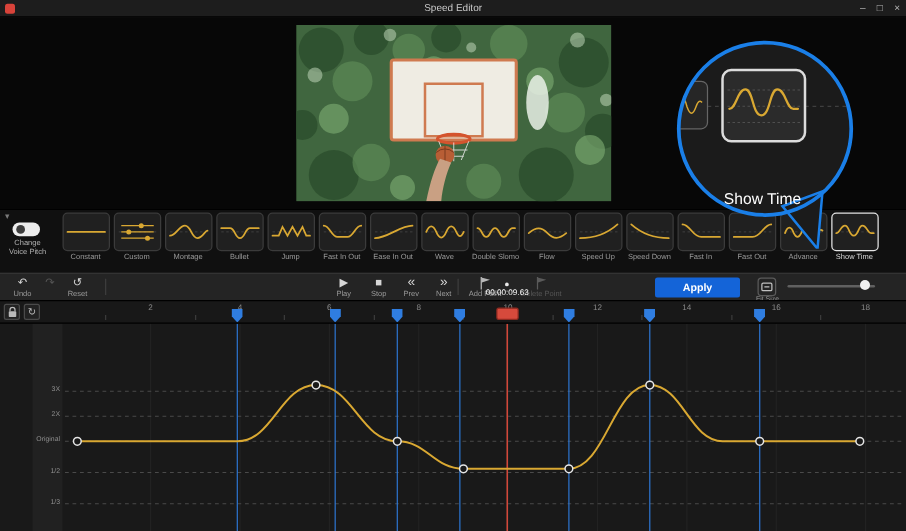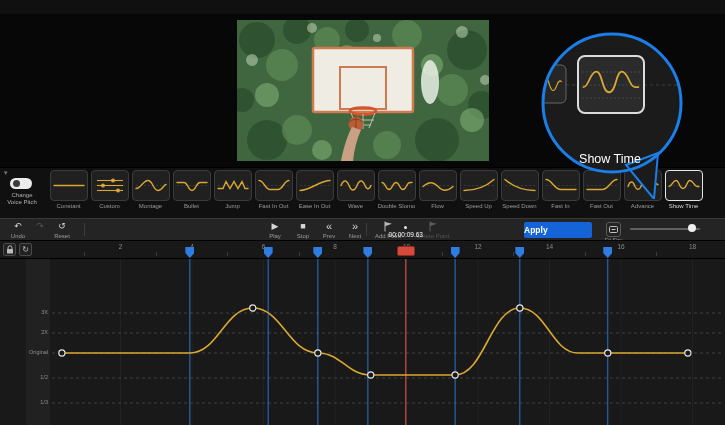--- a/index.html
+++ b/index.html
@@ -31,21 +31,21 @@
   .preset.selected .plabel{color:#d8d8d8}
   
   .toolbar{position:absolute;top:218px;left:0;width:725px;height:22px;background:#242424;border-top:1px solid #383838}
   .tbtn{position:absolute;top:2px;text-align:center;cursor:pointer}
   .ticon{display:block;font-size:9px;color:#d6d6d6;height:11px;line-height:11px}
   .tlabel{display:block;font-size:6px;color:#9b9b9b;margin-top:1px;white-space:nowrap}
   .disabled .ticon{color:#555}
   .disabled .tlabel{color:#555}
   .vsep{position:absolute;top:4px;width:1px;height:13px;background:#3c3c3c}
   .apply-btn{position:absolute;left:524px;top:3px;width:68px;height:16px;background:#1464d8;color:#fff;
-             font-size:8.5px;font-weight:bold;line-height:16px;border-radius:2px;cursor:pointer}
+             font-size:8.5px;font-weight:bold;text-align:center;line-height:16px;border-radius:2px;cursor:pointer}
   .fit-btn{position:absolute;left:606px;top:3px;width:15px;height:15px;border:1px solid #5a5a5a;border-radius:3px;
            display:flex;align-items:center;justify-content:center;cursor:pointer}
   .fit-label{position:absolute;left:596px;top:18px;width:36px;text-align:center;font-size:5.5px;color:#999}
   .zoom-track{position:absolute;left:630px;top:9px;width:70px;height:2px;background:#606060;border-radius:1px;cursor:pointer}
   .zoom-handle{position:absolute;left:688px;top:5px;width:8px;height:8px;background:#f0f0f0;border-radius:50%;cursor:pointer}
   
   .ruler{position:absolute;top:240px;left:0;width:725px;height:18px;background:#181818;border-top:1px solid #000}
   .mini-btn{position:absolute;top:2px;width:13px;height:13px;border:1px solid #4a4a4a;border-radius:2px;
             display:flex;align-items:center;justify-content:center;color:#bbb;font-size:8px;cursor:pointer;background:#222}
   .tick-num{position:absolute;top:2px;font-size:6.5px;color:#8a8a8a;transform:translateX(-50%)}
@@ -57,20 +57,29 @@
   .playhead-dot{position:absolute;top:226px;width:3px;height:3px;border-radius:50%;background:#e8e8e8;z-index:4}
   
   .editor{position:absolute;top:258px;left:0;width:725px;height:167px;background:#191919;border-top:1px solid #000}
   .ylabel{position:absolute;left:24px;width:24px;text-align:right;font-size:5.5px;color:#8f8f8f}
 </style>
 </head>
 <body>
 
 <div class="app">
 
+  <div class="titlebar">
+    <div class="app-logo"></div>
+    <div class="title">Speed Editor</div>
+    <div class="win-controls">
+      <span>–</span>
+      <span>□</span>
+      <span>×</span>
+    </div>
+  </div>
 
   <div class="preview-area">
     <div class="video">
       <svg width="252" height="141" viewBox="0 0 252 141">
         <rect width="252" height="141" fill="#40663f"></rect>
         <g fill="#2d4f2e" opacity="0.85">
           <circle cx="20" cy="20" r="18"></circle>
             <circle cx="60" cy="10" r="14"></circle>
             <circle cx="230" cy="30" r="20"></circle>
           <circle cx="200" cy="120" r="22"></circle>

